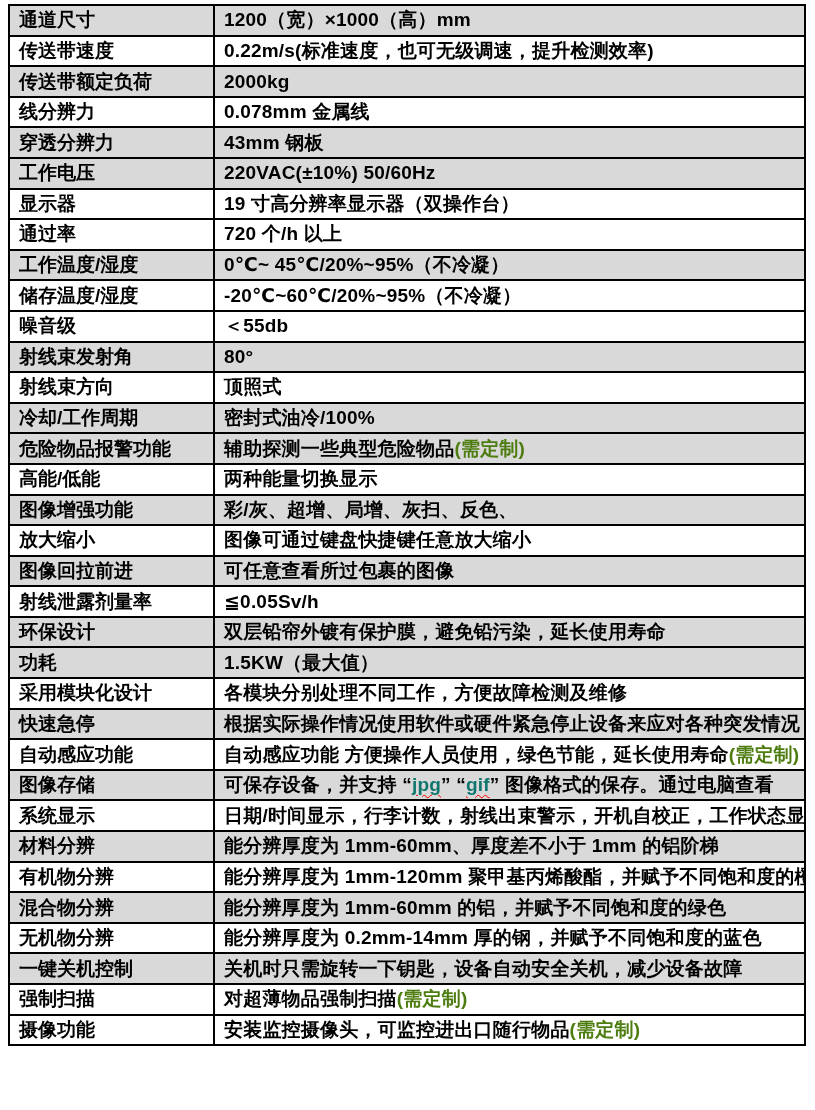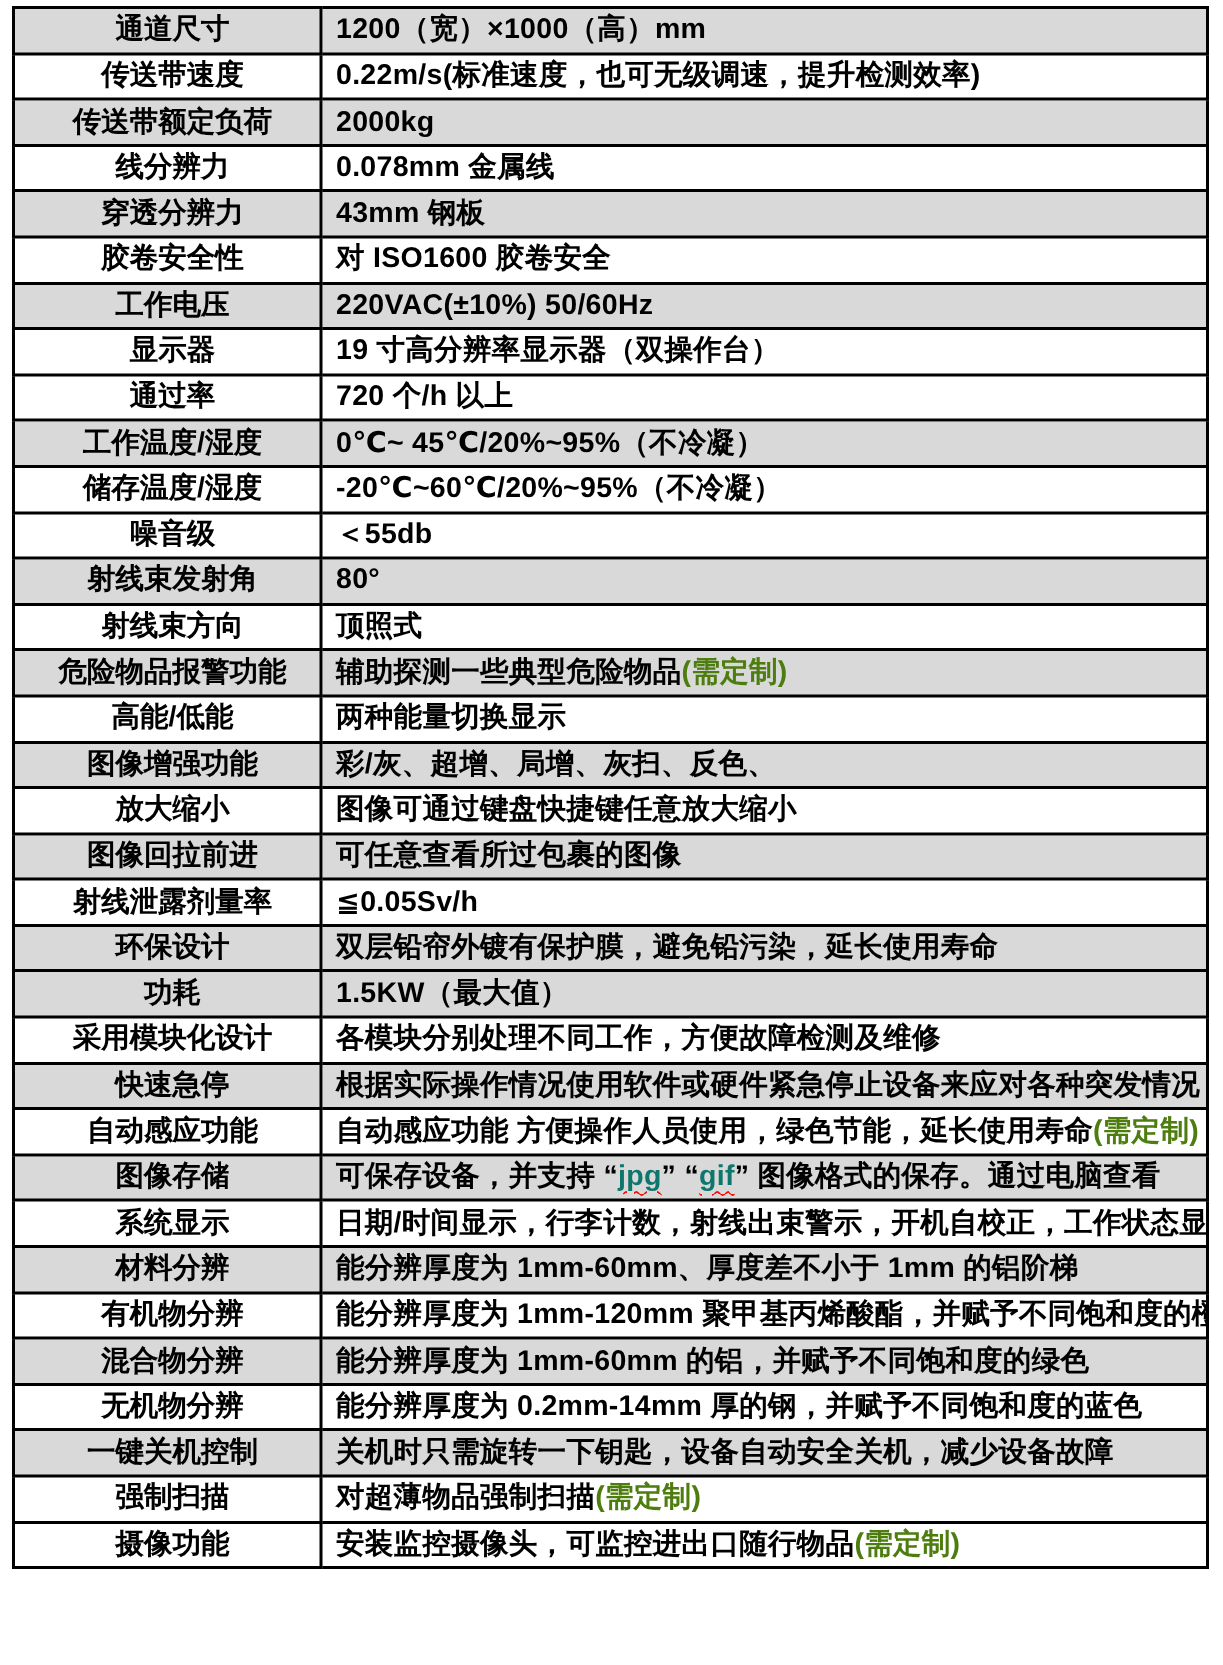--- a/index.html
+++ b/index.html
@@ -33,21 +33,20 @@
     height: 28.6px;
     line-height: 1.05;
     padding: 0 2px 0 9px;
     white-space: nowrap;
     overflow: hidden;
     vertical-align: middle;
     background: #ffffff;
   }
   table.spec-table td.label-cell {
     width: 192px;
-    text-align: center;
   }
   table.spec-table td.value-cell {
     letter-spacing: 0.2px;
   }
   table.spec-table tr.shaded td {
     background: #d9d9d9;
   }
   .seg-normal { color: #000000; text-align: center; }
   .seg-red { color: #4d7c0f; }
   .seg-spell {
@@ -75,24 +74,20 @@
           <td class="value-cell"><span class="seg-normal">2000kg</span></td>
         </tr>
         <tr>
           <td class="label-cell">线分辨力</td>
           <td class="value-cell"><span class="seg-normal">0.078mm 金属线</span></td>
         </tr>
         <tr class="shaded">
           <td class="label-cell">穿透分辨力</td>
           <td class="value-cell"><span class="seg-normal">43mm 钢板</span></td>
         </tr>
-        <tr>
-          <td class="label-cell">胶卷安全性</td>
-          <td class="value-cell"><span class="seg-normal">对 ISO1600 胶卷安全</span></td>
-        </tr>
         <tr class="shaded">
           <td class="label-cell">工作电压</td>
           <td class="value-cell"><span class="seg-normal">220VAC(±10%)  50/60Hz</span></td>
         </tr>
         <tr>
           <td class="label-cell">显示器</td>
           <td class="value-cell"><span class="seg-normal">19 寸高分辨率显示器（双操作台）</span></td>
         </tr>
         <tr>
           <td class="label-cell">通过率</td>
@@ -110,20 +105,24 @@
           <td class="label-cell">噪音级</td>
           <td class="value-cell"><span class="seg-normal">＜55db</span></td>
         </tr>
         <tr class="shaded">
           <td class="label-cell">射线束发射角</td>
           <td class="value-cell"><span class="seg-normal">80°</span></td>
         </tr>
         <tr>
           <td class="label-cell">射线束方向</td>
           <td class="value-cell"><span class="seg-normal">顶照式</span></td>
+        </tr>
+        <tr class="shaded">
+          <td class="label-cell">冷却/工作周期</td>
+          <td class="value-cell"><span class="seg-normal">密封式油冷/100%</span></td>
         </tr>
         <tr class="shaded">
           <td class="label-cell">危险物品报警功能</td>
           <td class="value-cell"><span class="seg-normal">辅助探测一些典型危险物品</span><span class="seg-red">(需定制)</span></td>
         </tr>
         <tr>
           <td class="label-cell">高能/低能</td>
           <td class="value-cell"><span class="seg-normal">两种能量切换显示</span></td>
         </tr>
         <tr class="shaded">

